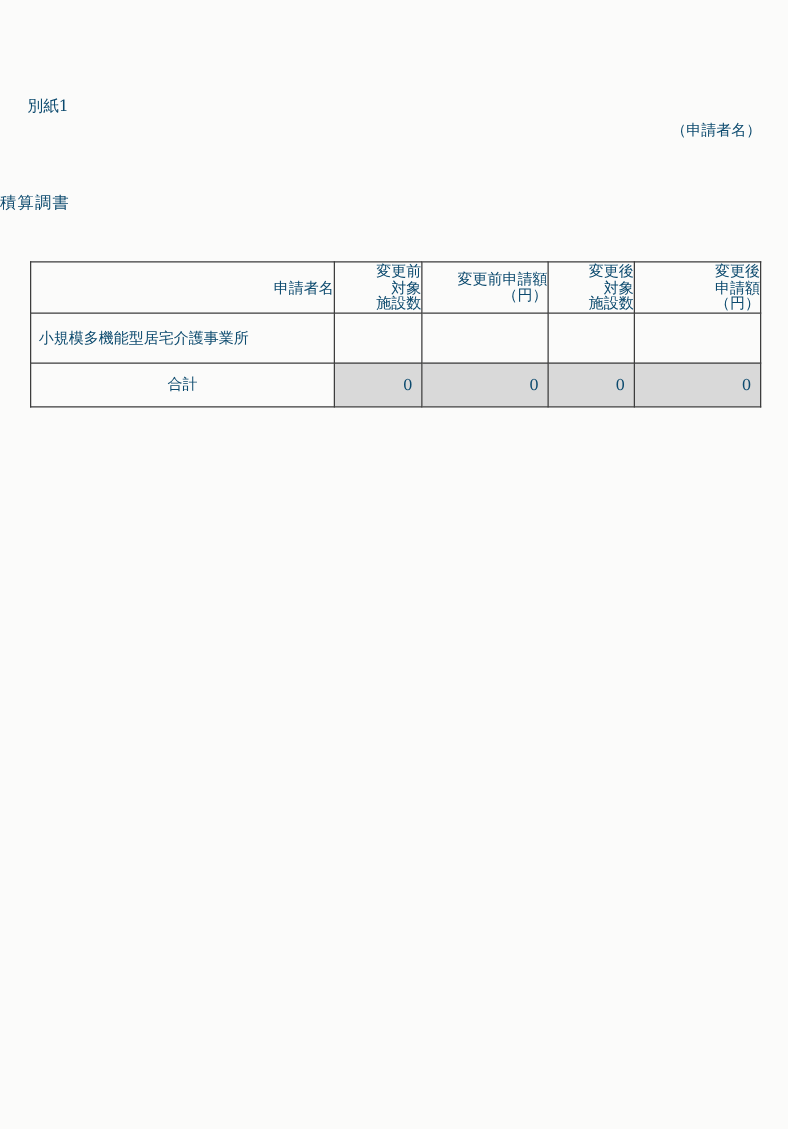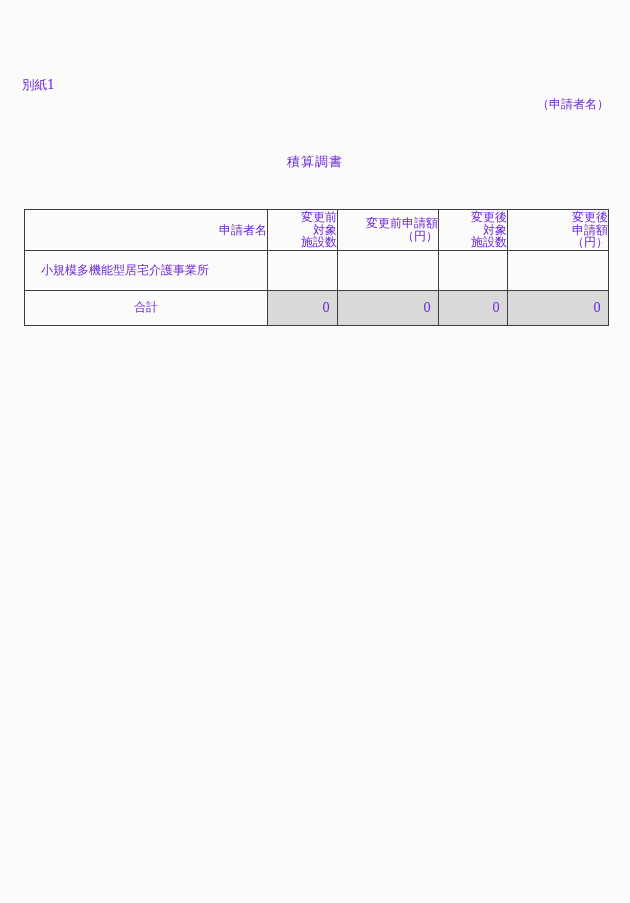--- a/index.html
+++ b/index.html
@@ -3,21 +3,21 @@
 <meta charset="utf-8">
 <style>
   * { margin: 0; padding: 0; box-sizing: border-box; }
   html, body { background: #fbfbfa; }
   .page {
     position: relative;
     width: 630px;
     height: 903px;
     background: #fbfbfa;
     font-family: "DejaVu Serif", "Liberation Serif", serif;
-    color: #6d28d9;
+    color: #0c4a6e;
     overflow: hidden;
   }
   .attachment-label {
     position: absolute;
     left: 22px;
     top: 77px;
     font-size: 12.5px;
   }
   .applicant-line {
     position: absolute;
@@ -27,21 +27,20 @@
     display: flex;
     justify-content: center;
     font-size: 12px;
     margin-left: 44px;
   }
   .doc-title {
     position: absolute;
     left: 0;
     top: 153px;
     width: 630px;
-    text-align: center;
     font-size: 13px;
     letter-spacing: 1px;
   }
   table.estimate-table {
     position: absolute;
     left: 24px;
     top: 209px;
     border-collapse: collapse;
     table-layout: fixed;
     width: 584px;
@@ -58,21 +57,21 @@
   .estimate-table thead th {
     text-align: right;
     white-space: pre-line;
     line-height: 12.5px;
     padding: 1px 0;
   }
   .estimate-table tbody tr.facility-row { height: 40px; }
   .estimate-table tbody tr.total-row { height: 35px; margin-top: 23px; }
   .estimate-table td.row-label {
     text-align: left;
-    padding-left: 16px;
+    padding-left: 6px;
   }
   .estimate-table td.value-cell {
     text-align: right;
     padding-right: 7px;
   }
   .estimate-table tr.total-row td.row-label {
     text-align: center;
     padding-left: 0;
   }
   .estimate-table tr.total-row td.value-cell {

